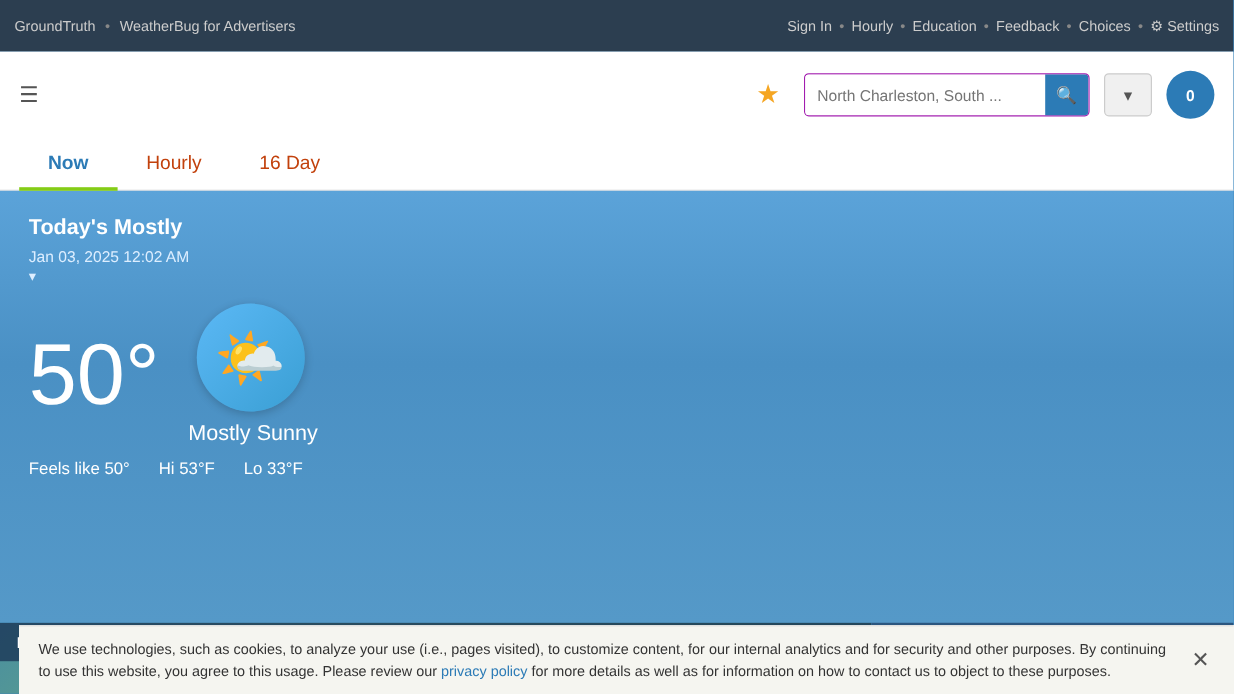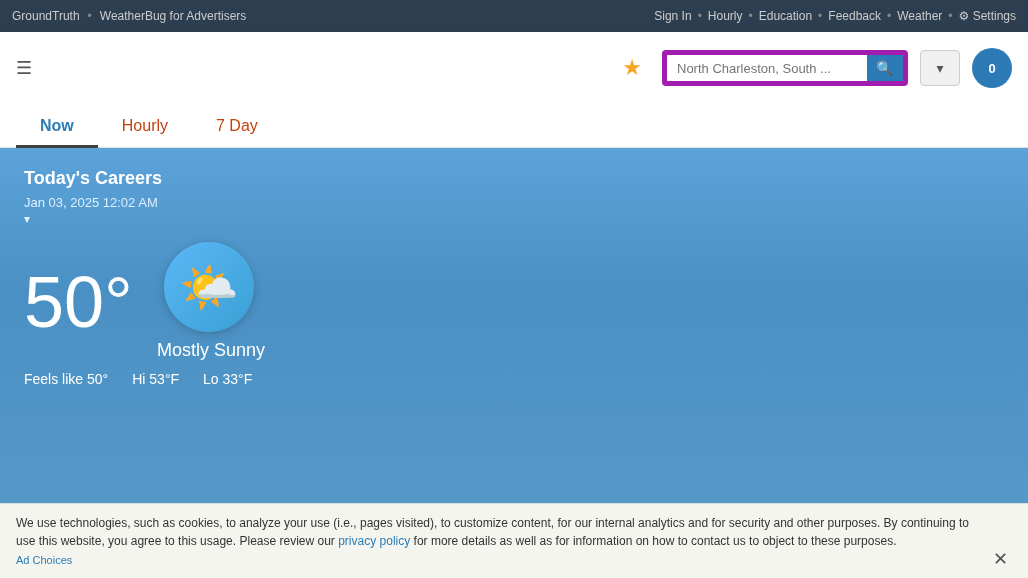--- a/index.html
+++ b/index.html
@@ -7,21 +7,21 @@
 
     
     .top-bar {
       background: #2c3e50;
       color: #ccc;
       font-size: 12px;
       display: flex;
       align-items: center;
       justify-content: space-between;
       padding: 0 12px;
-      height: 32px;
+      height: 43px;
     }
     .top-bar-left { display: flex; align-items: center; gap: 8px; }
     .top-bar-right { display: flex; align-items: center; gap: 6px; }
     .top-bar a, .top-bar span { color: #ccc; text-decoration: none; cursor: pointer; font-size: 12px; }
     .top-bar span.dot { color: #888; }
 
     
     .header {
       background: #fff;
       height: 72px;
@@ -43,21 +43,21 @@
     .logo-text { font-size: 22px; font-weight: bold; color: #2c7bb6; }
     .logo-text span { color: #e8912a; }
     .header-spacer { flex: 1; }
     .star-btn {
       width: 36px; height: 36px;
       background: none; border: none; cursor: pointer;
       font-size: 22px; color: #f5a623;
     }
     .search-container {
       display: flex; align-items: center;
-      border: 5px solid #a21caf; border-radius: 4px;
+      border: 1px solid #a21caf; border-radius: 4px;
       overflow: hidden; height: 36px;
     }
     .search-input {
       border: none; outline: none; padding: 0 10px;
       font-size: 13px; color: #555; width: 200px; height: 100%;
     }
     .search-btn {
       background: #2c7bb6; border: none; cursor: pointer;
       width: 36px; height: 36px;
       display: flex; align-items: center; justify-content: center;
@@ -89,21 +89,21 @@
     .tab {
       padding: 10px 24px 10px;
       font-size: 16px;
       cursor: pointer;
       color: #c2410c;
       border-bottom: 3px solid transparent;
       margin-bottom: -1px;
     }
     .tab.active {
       color: #2c7bb6;
-      border-bottom: 3px solid #404040;
+      border-bottom: 3px solid #84cc16;
       font-weight: bold;
     }
 
     
     .main-content {
       background: linear-gradient(180deg, #5ba3d9 0%, #4a90c4 40%, #5599c8 100%);
       padding: 20px 24px;
       min-height: 360px;
     }
 
@@ -157,28 +157,28 @@
       padding: 12px 16px;
     }
     .wd-header { color: #fff; font-size: 12px; font-weight: bold; margin-bottom: 8px; display: flex; gap: 6px; align-items: center; }
     .wd-location { color: #aad4f5; font-size: 12px; }
     .wd-row { display: flex; justify-content: space-between; align-items: center; padding: 4px 0; border-bottom: 1px solid rgba(255,255,255,0.1); }
     .wd-label { color: #aad4f5; font-size: 12px; }
     .wd-value { color: #fff; font-size: 13px; font-weight: bold; }
 
     
     .cookie-banner {
-      position: fixed; bottom: 0; left: 0; right: 0;
+      position: fixed; bottom: 0; left: 16px; right: 0;
       background: #f5f5f0;
       padding: 10px 16px 10px;
       font-size: 12px;
       color: #333;
       border-top: 1px solid #ddd;
       display: flex;
-      align-items: flex-end;
+      align-items: center;
       gap: 8px;
       z-index: 100;
     }
     .cookie-text { flex: 1; line-height: 1.5; }
     .cookie-text a { color: #2c7bb6; }
     .cookie-text .ad-choices { display: block; color: #2c7bb6; cursor: pointer; margin-top: 2px; font-size: 11px; }
     .cookie-close {
       background: none; border: none; cursor: pointer;
       font-size: 18px; color: #555; line-height: 1;
       padding: 0 4px;
@@ -198,21 +198,21 @@
   </div>
   <div class="top-bar-right">
     <span>Sign In</span>
     <span class="dot">•</span>
     <span>Hourly</span>
     <span class="dot">•</span>
     <span>Education</span>
     <span class="dot">•</span>
     <span>Feedback</span>
     <span class="dot">•</span>
-    <span>Weather</span>
+    <span>Choices</span>
     <span class="dot">•</span>
     <span>⚙ <span>Settings</span></span>
   </div>
 </div>
 
 <div class="header">
   <span class="hamburger">☰</span>
   <div class="header-spacer"></div>
   <button class="star-btn">★</button>
   <div class="search-container">
@@ -221,26 +221,26 @@
   </div>
   <button class="dropdown-btn">▾</button>
   <button class="notif-btn">
     <span>0</span>
   </button>
 </div>
 
 <div class="tabs">
   <div class="tab active">Now</div>
   <div class="tab">Hourly</div>
-  <div class="tab">7 Day</div>
+  <div class="tab">16 Day</div>
 </div>
 
 <div class="main-content">
   <div>
-    <div class="weather-card-header">Today's Careers</div>
+    <div class="weather-card-header">Today's Mostly</div>
     <div class="weather-date">Jan 03, 2025 12:02 AM</div>
     <div class="weather-location">
       <span class="chevron">▾</span>
     </div>
     <div class="weather-main">
       <div class="temp-display">50°</div>
       <div style="display:flex;flex-direction:column;align-items:center;">
         <div class="weather-icon-circle">
           <span style="font-size:48px;">🌤️</span>
         </div>
@@ -290,16 +290,15 @@
       <span class="wd-label">Monthly Rain</span>
       <span class="wd-value">0.00"</span>
     </div>
 
   </div>
 </div>
 
 <div class="cookie-banner">
   <div class="cookie-text">
     <span>We use technologies, such as cookies, to analyze your use (i.e., pages visited), to customize content, for our internal analytics and for security and other purposes. By continuing to use this website, you agree to this usage. Please review our </span><a>privacy policy</a><span> for more details as well as for information on how to contact us to object to these purposes.</span>
-    <a class="ad-choices">Ad Choices</a>
   </div>
   <button class="cookie-close">✕</button>
 </div>
 
 </body></html>

